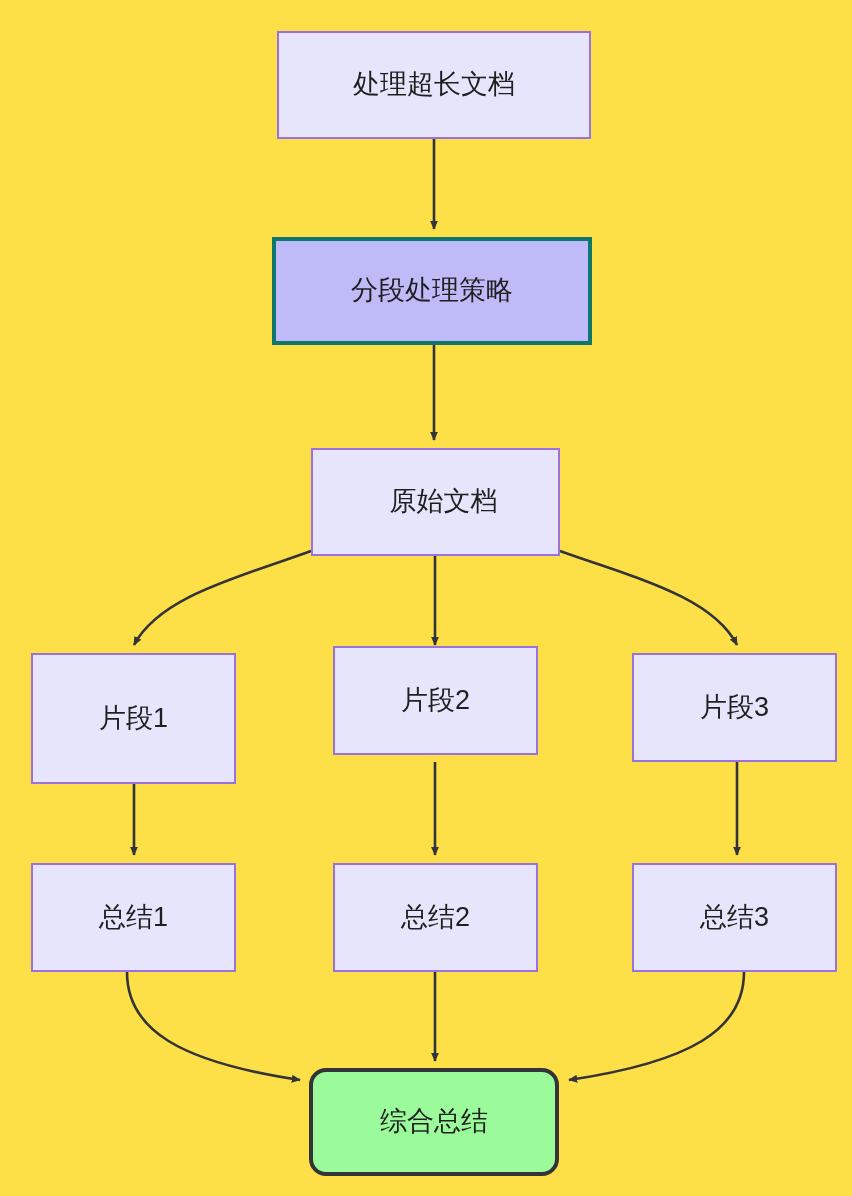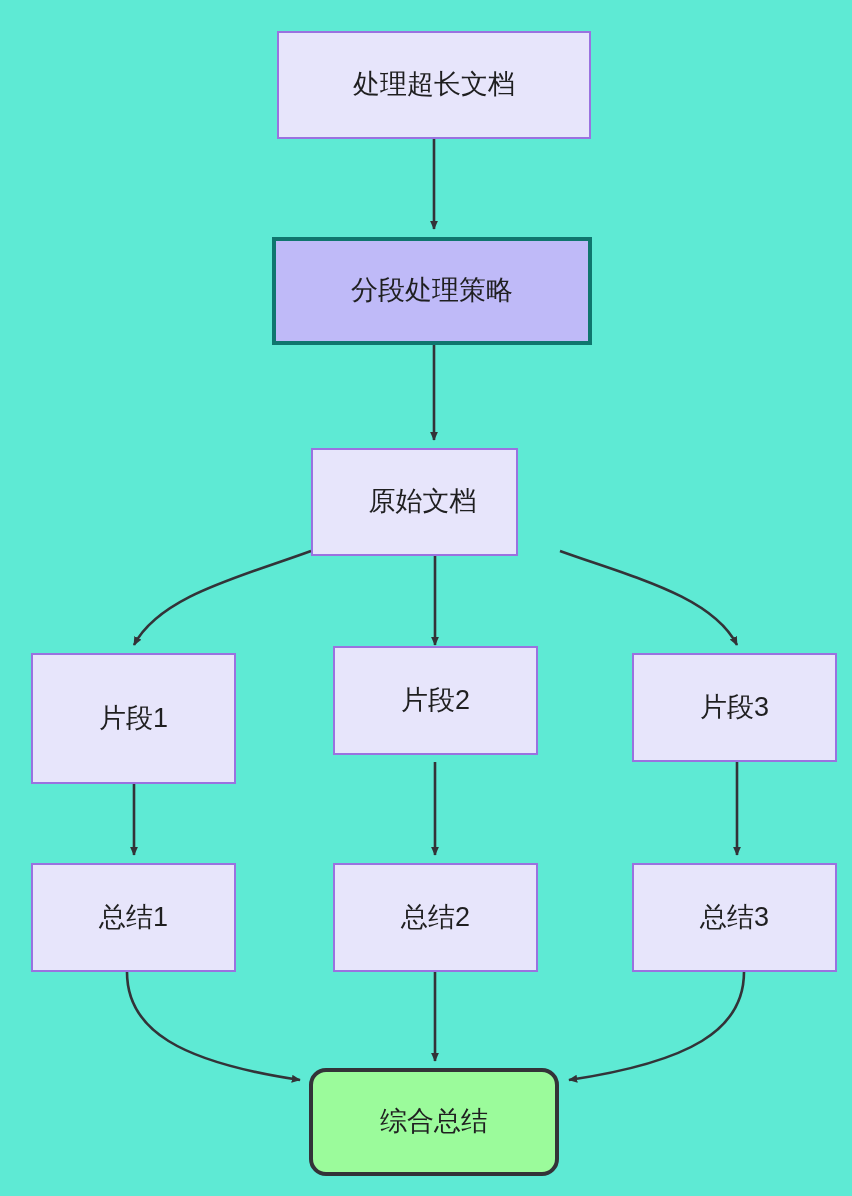--- a/index.html
+++ b/index.html
@@ -7,21 +7,21 @@
     padding: 0;
     background: #ffffff;
   }
   body {
     font-family: "Liberation Sans", "DejaVu Sans", sans-serif;
   }
   #diagram-canvas {
     position: relative;
     width: 852px;
     height: 1196px;
-    background: #5eead4;
+    background: #fde047;
     overflow: hidden;
   }
   #edge-layer {
     position: absolute;
     left: 0;
     top: 0;
     width: 852px;
     height: 1196px;
     pointer-events: none;
   }
@@ -99,21 +99,21 @@
   </svg>
 
   <div class="node style-default" style="left:277px; top:31px; width:314px; height:108px;">
     <span class="node-label">处理超长文档</span>
   </div>
 
   <div class="node style-highlight" style="left:272px; top:237px; width:320px; height:108px;">
     <span class="node-label">分段处理策略</span>
   </div>
 
-  <div class="node style-default" style="left:311px; top:448px; width:207px; height:108px;padding-left:16px;">
+  <div class="node style-default" style="left:311px; top:448px; width:249px; height:108px;padding-left:16px;">
     <span class="node-label">原始文档</span>
   </div>
 
   <div class="node style-default" style="left:31px; top:653px; width:205px; height:131px;">
     <span class="node-label">片段1</span>
   </div>
 
   <div class="node style-default" style="left:333px; top:646px; width:205px; height:109px;">
     <span class="node-label">片段2</span>
   </div>

